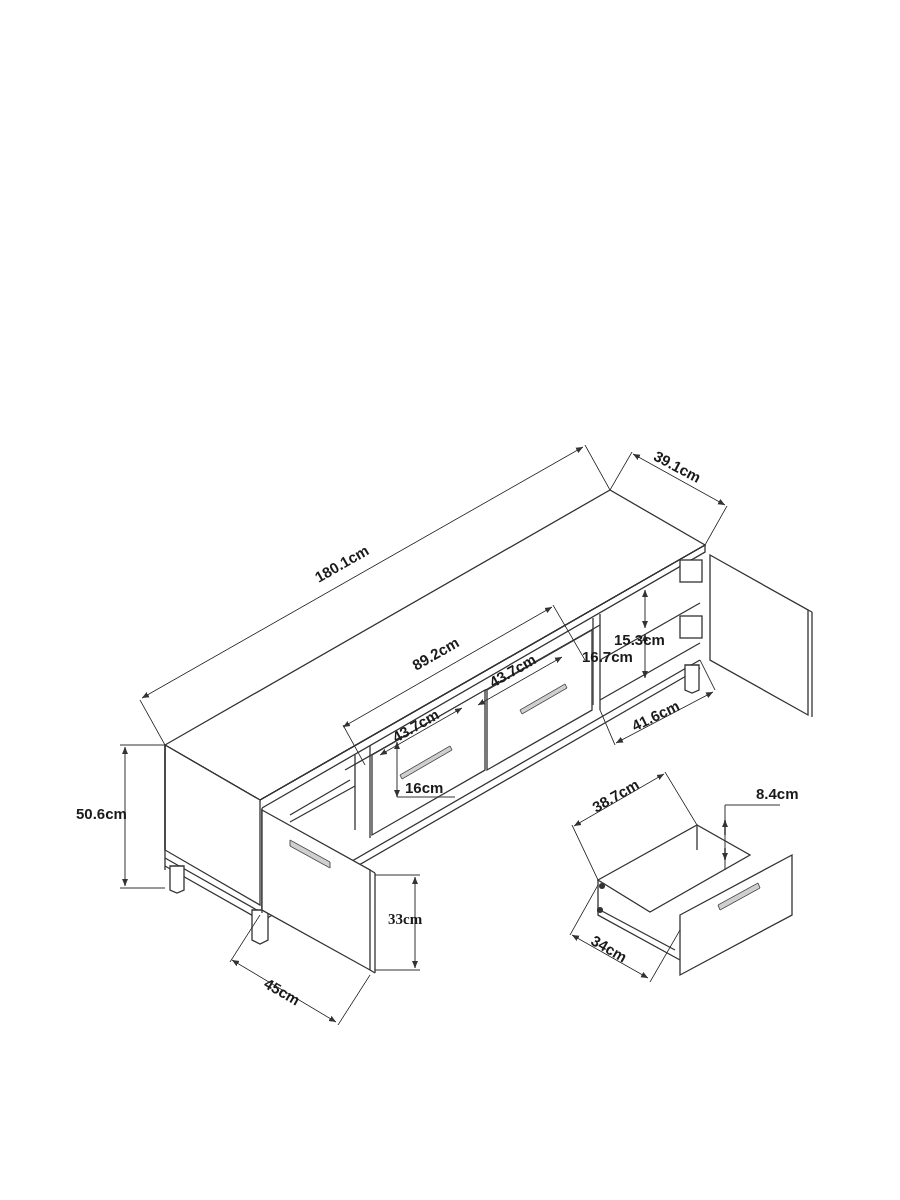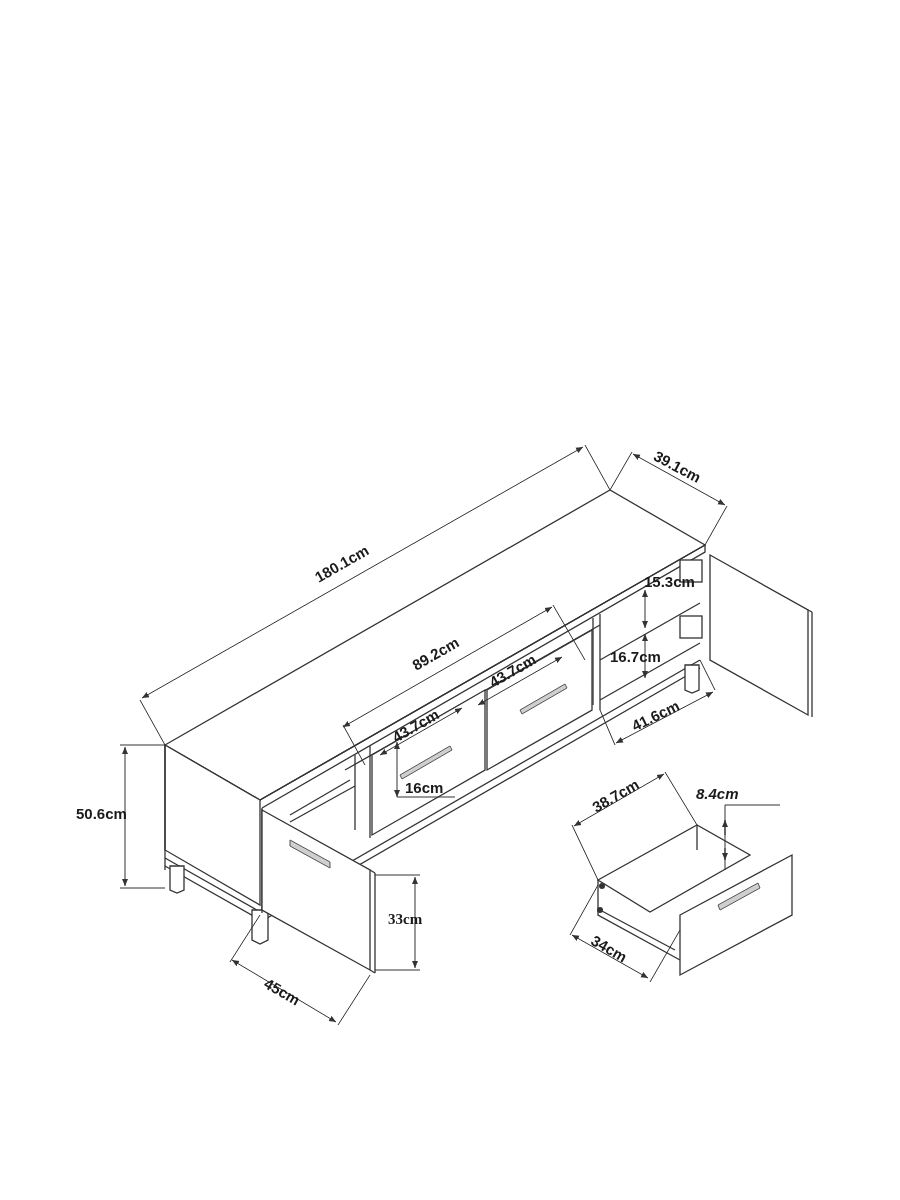--- a/index.html
+++ b/index.html
@@ -145,21 +145,21 @@
     </g>
   </svg>
 
   <div class="lbl" style="left:312px;top:555px;transform:rotate(-30deg);">180.1cm</div>
   <div class="lbl" style="left:652px;top:458px;transform:rotate(28deg);">39.1cm</div>
   <div class="lbl" style="left:76px;top:805px;">50.6cm</div>
   <div class="lbl" style="left:410px;top:645px;transform:rotate(-30deg);">89.2cm</div>
   <div class="lbl" style="left:390px;top:717px;transform:rotate(-30deg);">43.7cm</div>
   <div class="lbl" style="left:487px;top:662px;transform:rotate(-30deg);">43.7cm</div>
   <div class="lbl" style="left:405px;top:779px;text-align:center;">16cm</div>
-  <div class="lbl" style="left:614px;top:573px;margin-left:30px;">15.3cm</div>
-  <div class="lbl" style="left:610px;top:648px;">16.7cm</div>
+  <div class="lbl" style="left:614px;top:631px;">15.3cm</div>
+  <div class="lbl" style="left:582px;top:648px;">16.7cm</div>
   <div class="lbl" style="left:630px;top:707px;transform:rotate(-26deg);">41.6cm</div>
   <div class="lbl" style="left:388px;top:911px;font-family:Liberation Serif, serif;">33cm</div>
   <div class="lbl" style="left:263px;top:983px;transform:rotate(30deg);">45cm</div>
   <div class="lbl" style="left:590px;top:787px;transform:rotate(-30deg);">38.7cm</div>
-  <div class="lbl" style="left:696px;top:785px;font-style:italic;">8.4cm</div>
+  <div class="lbl" style="left:756px;top:785px;">8.4cm</div>
   <div class="lbl" style="left:590px;top:940px;transform:rotate(30deg);">34cm</div>
 </div>
 
 </body></html>

